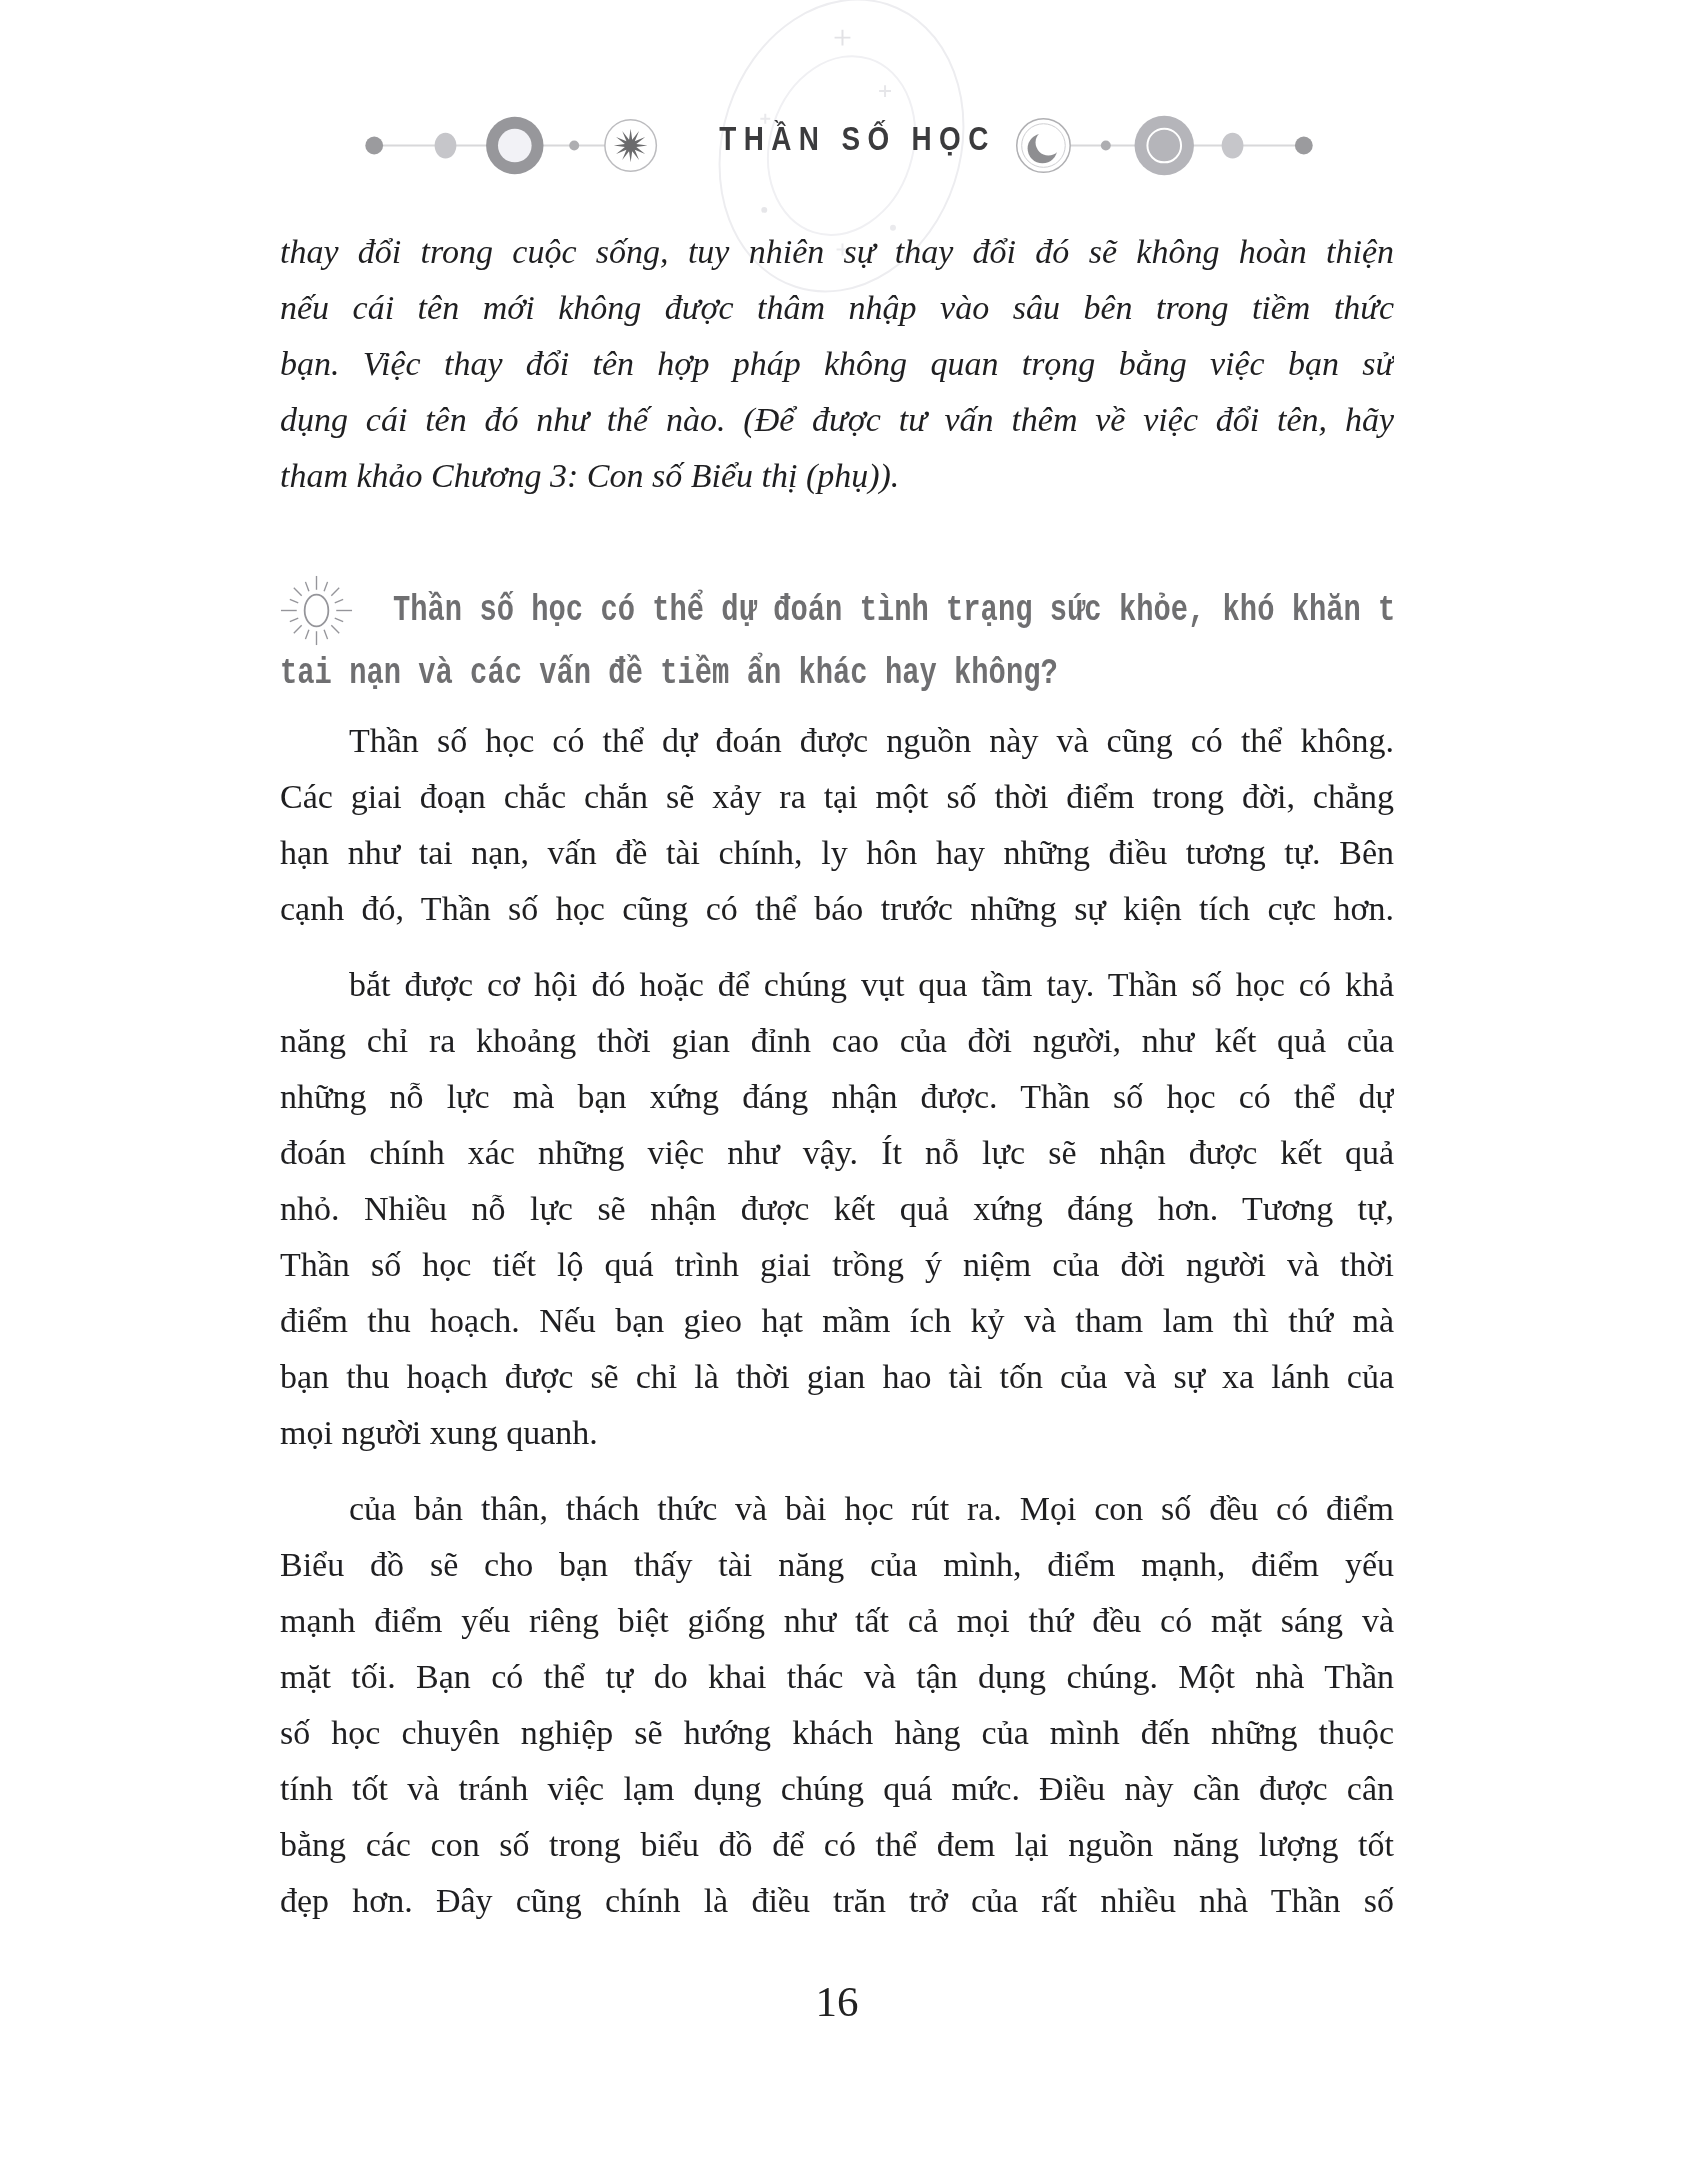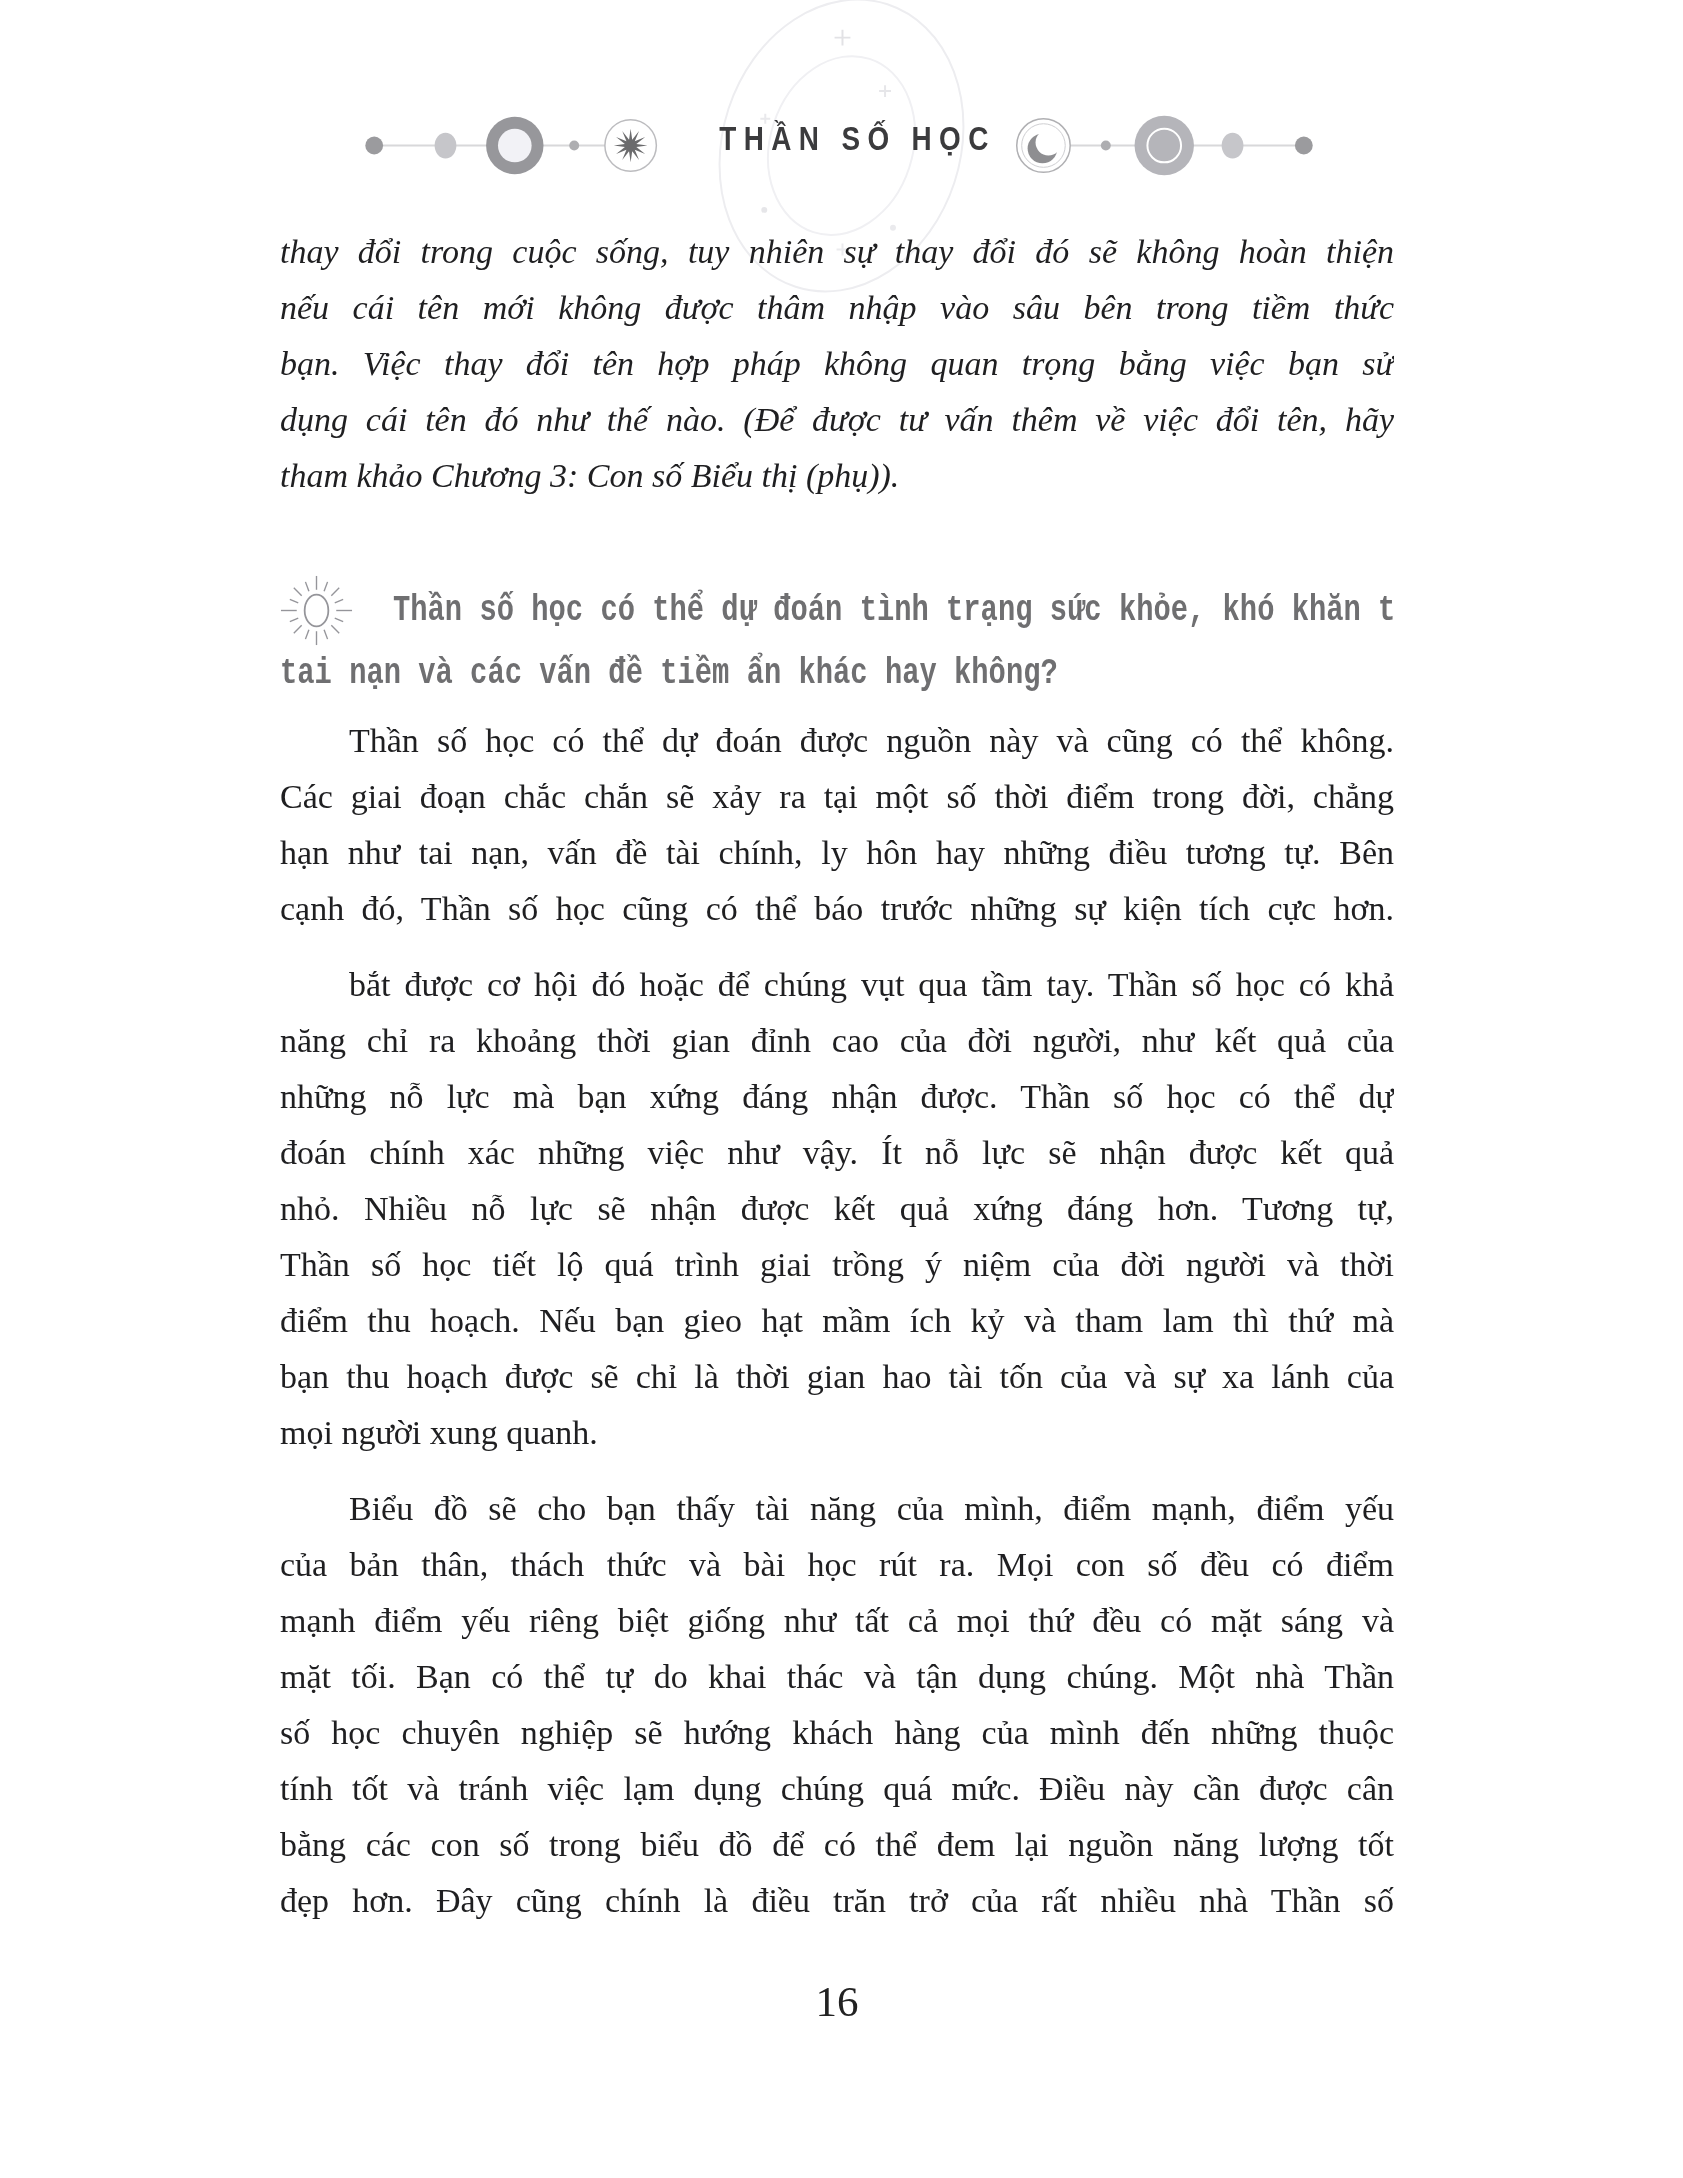--- a/index.html
+++ b/index.html
@@ -149,22 +149,22 @@
           <div class="bline">năng chỉ ra khoảng thời gian đỉnh cao của đời người, như kết quả của</div>
           <div class="bline">những nỗ lực mà bạn xứng đáng nhận được. Thần số học có thể dự</div>
           <div class="bline">đoán chính xác những việc như vậy. Ít nỗ lực sẽ nhận được kết quả</div>
           <div class="bline">nhỏ. Nhiều nỗ lực sẽ nhận được kết quả xứng đáng hơn. Tương tự,</div>
           <div class="bline">Thần số học tiết lộ quá trình giai trồng ý niệm của đời người và thời</div>
           <div class="bline">điểm thu hoạch. Nếu bạn gieo hạt mầm ích kỷ và tham lam thì thứ mà</div>
           <div class="bline">bạn thu hoạch được sẽ chỉ là thời gian hao tài tốn của và sự xa lánh của</div>
           <div class="bline nojust">mọi người xung quanh.</div>
         </div>
         <div class="para indent">
+          <div class="bline">của bản thân, thách thức và bài học rút ra. Mọi con số đều có điểm</div>
           <div class="bline">Biểu đồ sẽ cho bạn thấy tài năng của mình, điểm mạnh, điểm yếu</div>
-          <div class="bline">của bản thân, thách thức và bài học rút ra. Mọi con số đều có điểm</div>
           <div class="bline">mạnh điểm yếu riêng biệt giống như tất cả mọi thứ đều có mặt sáng và</div>
           <div class="bline">mặt tối. Bạn có thể tự do khai thác và tận dụng chúng. Một nhà Thần</div>
           <div class="bline">số học chuyên nghiệp sẽ hướng khách hàng của mình đến những thuộc</div>
           <div class="bline">tính tốt và tránh việc lạm dụng chúng quá mức. Điều này cần được cân</div>
           <div class="bline">bằng các con số trong biểu đồ để có thể đem lại nguồn năng lượng tốt</div>
           <div class="bline">đẹp hơn. Đây cũng chính là điều trăn trở của rất nhiều nhà Thần số</div>
         </div>
       </div>
 
     <div class="page-number">16</div>

